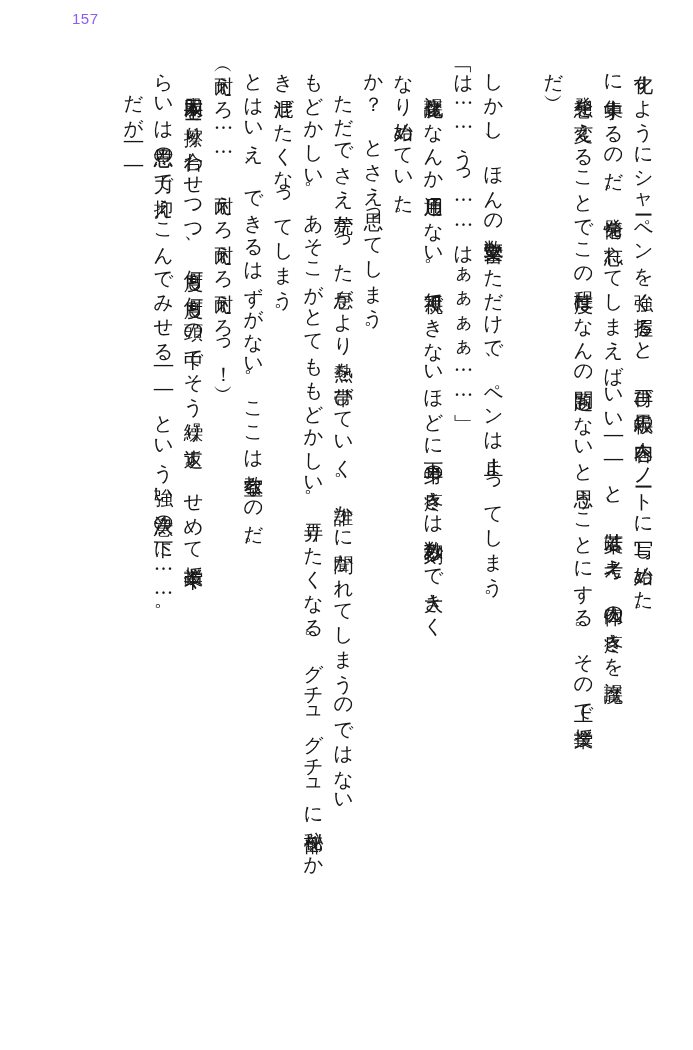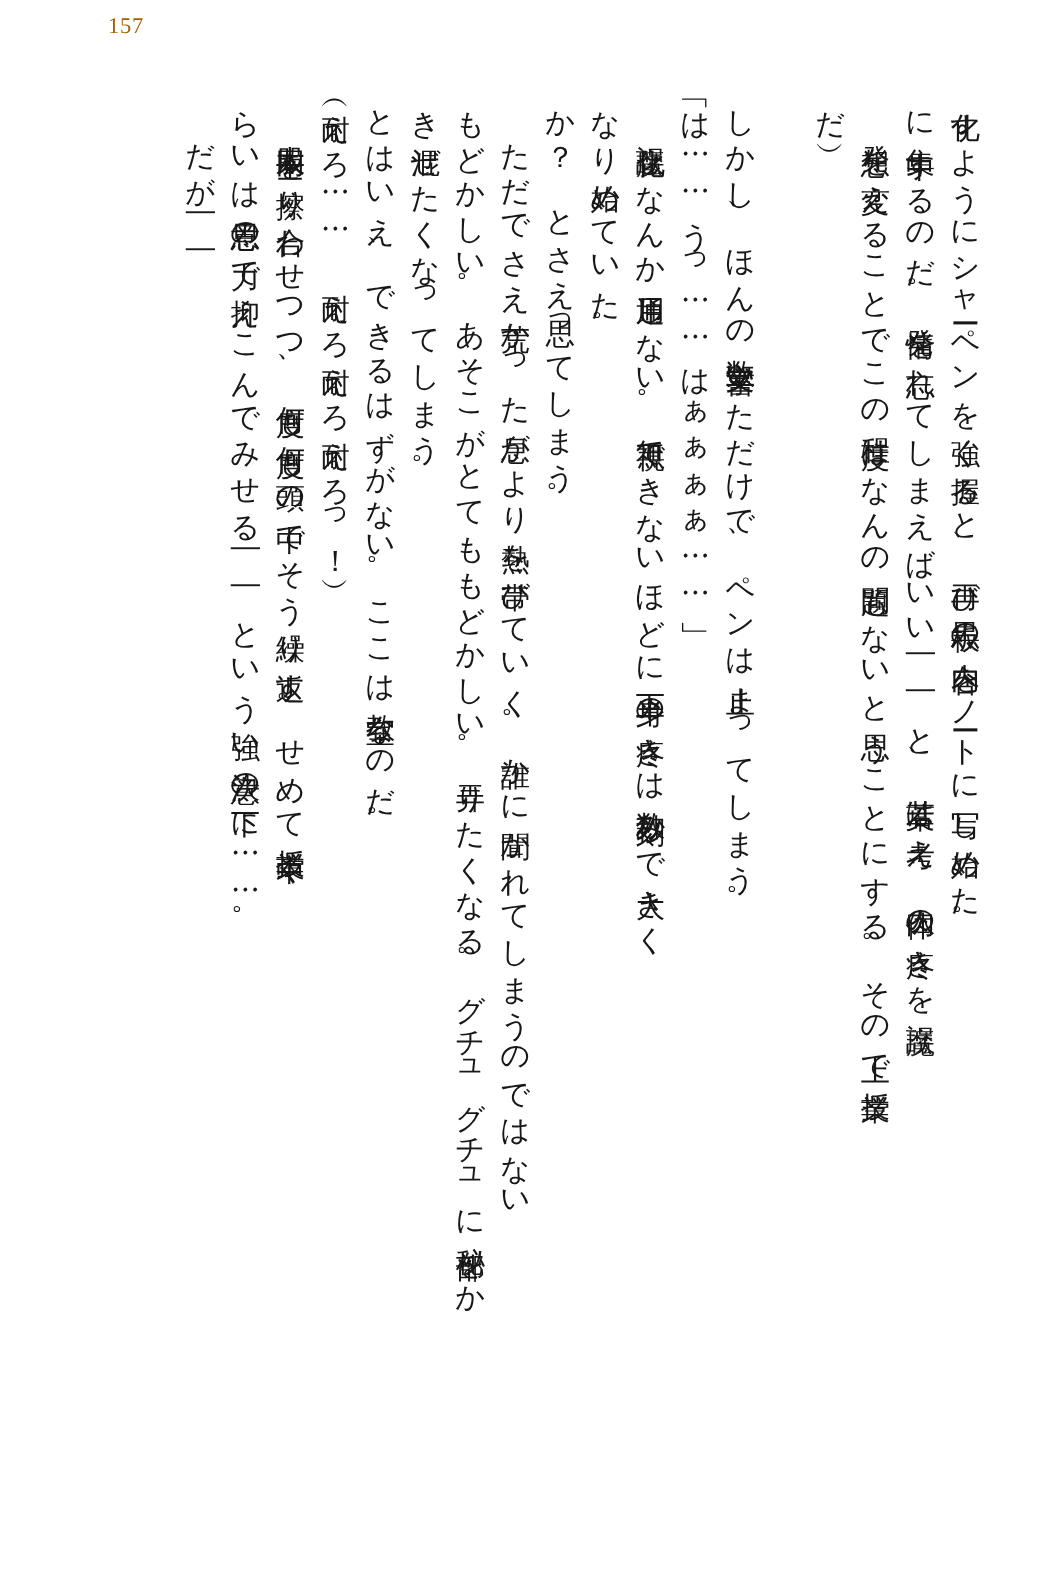--- a/index.html
+++ b/index.html
@@ -23,22 +23,22 @@
     box-sizing: border-box;
   }
 
   
   #page-number {
     position: absolute;
     top: 10px;
     left: 72px;
     font-size: 15px;
     letter-spacing: 0.5px;
-    color: #a16207;
-    font-family: Liberation Serif, serif;
+    color: #8b5cf6;
+    font-family: Liberation Sans, sans-serif;
   }
 
   
   #text-block {
     position: absolute;
     top: 60px;
     right: 40px;
     bottom: 40px;
     left: 62px;
     display: flex;

